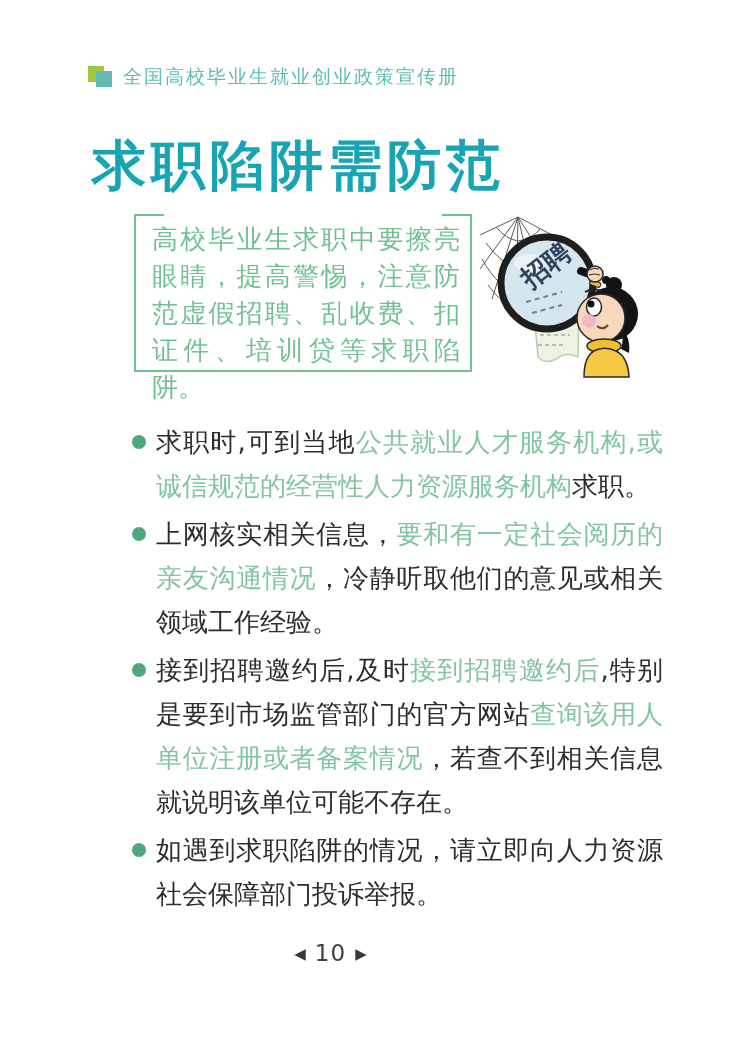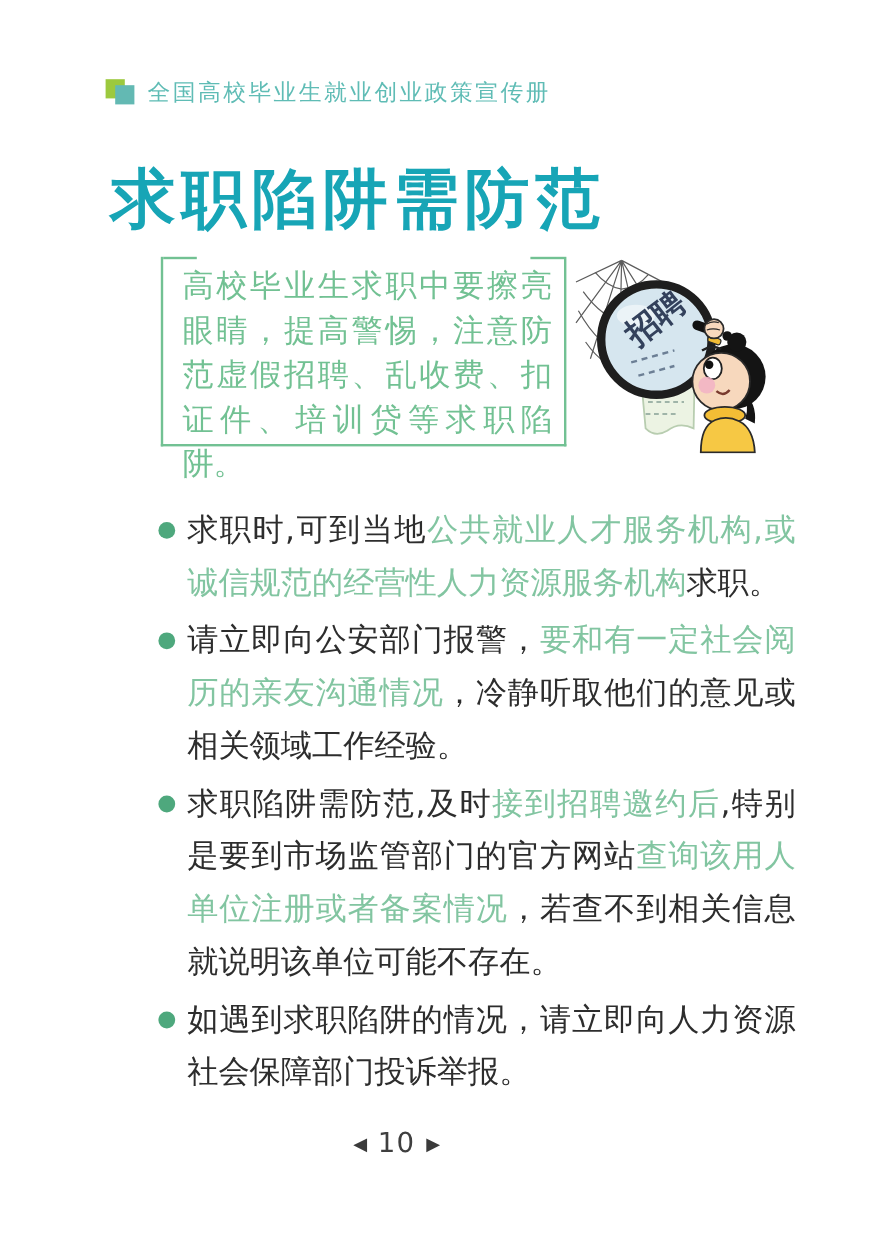--- a/index.html
+++ b/index.html
@@ -106,25 +106,25 @@
     </g>
   </svg>
 
   <ul class="bullets">
     <li>
       <span class="dot"></span>
       <span class="b">求职时,可到当地</span><span class="g">公共就业人才服务机构,或诚信规范的经营性人力资源服务机构</span><span class="b">求职。</span>
     </li>
     <li>
       <span class="dot"></span>
-      <span class="b">请立即向公安部门报警，</span><span class="g">要和有一定社会阅历的亲友沟通情况</span><span class="b">，冷静听取他们的意见或相关领域工作经验。</span>
+      <span class="b">上网核实相关信息，</span><span class="g">要和有一定社会阅历的亲友沟通情况</span><span class="b">，冷静听取他们的意见或相关领域工作经验。</span>
     </li>
     <li>
       <span class="dot"></span>
-      <span class="b">求职陷阱需防范,及时</span><span class="g">接到招聘邀约后</span><span class="b">,特别是要到市场监管部门的官方网站</span><span class="g">查询该用人单位注册或者备案情况</span><span class="b">，若查不到相关信息就说明该单位可能不存在。</span>
+      <span class="b">接到招聘邀约后,及时</span><span class="g">接到招聘邀约后</span><span class="b">,特别是要到市场监管部门的官方网站</span><span class="g">查询该用人单位注册或者备案情况</span><span class="b">，若查不到相关信息就说明该单位可能不存在。</span>
     </li>
     <li>
       <span class="dot"></span>
       <span class="b">如遇到求职陷阱的情况，请立即向人力资源社会保障部门投诉举报。</span>
     </li>
   </ul>
 
   <footer class="ftr">
     <span class="tri">◀</span><span class="num">10</span><span class="tri">▶</span>
   </footer>

